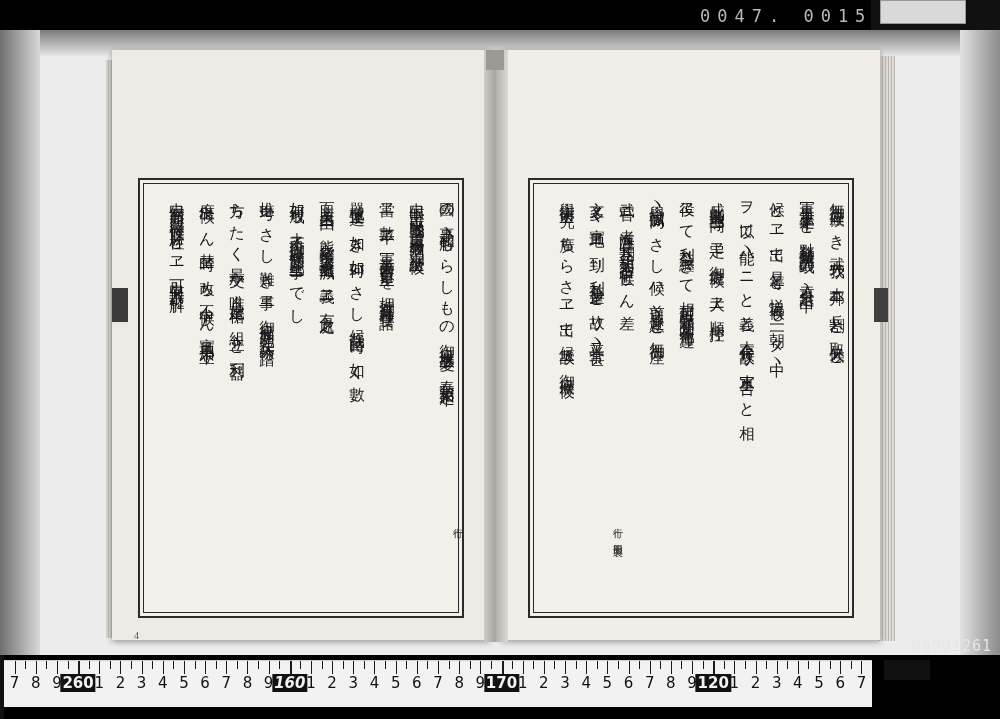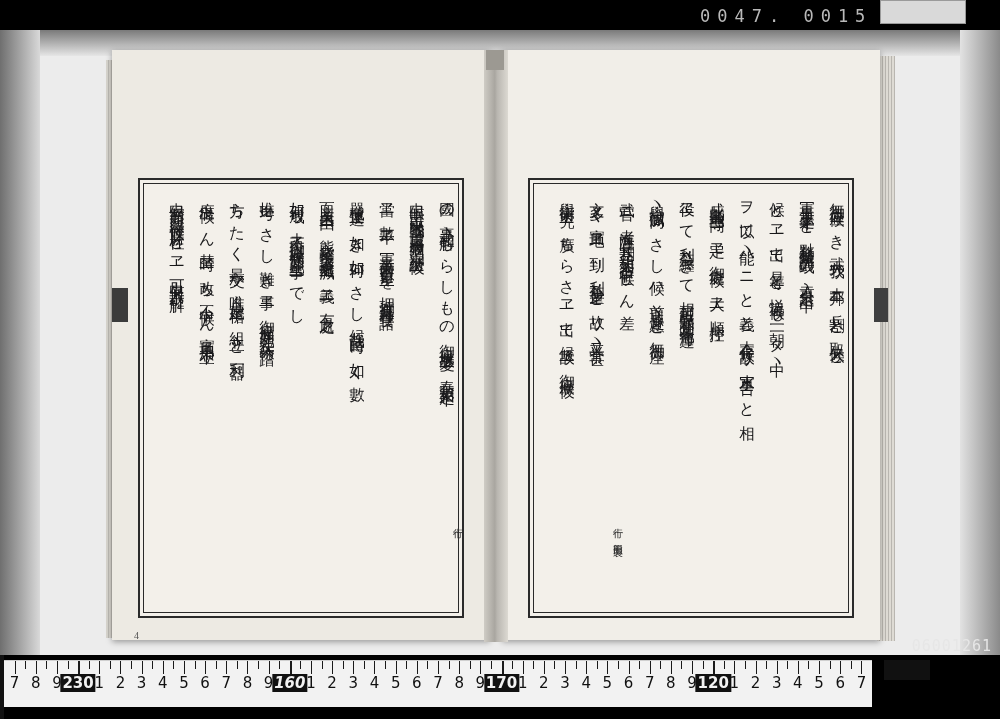--- a/index.html
+++ b/index.html
@@ -17,21 +17,21 @@
     position: relative;
     width: 1000px;
     height: 719px;
     background: #111;
   }
 
   
   .top-strip {
     position: absolute;
     left: 0; top: 0;
-    width: 1000px; height: 36px;
+    width: 871px; height: 36px;
     background: #000;
   }
   .film-code {
     position: absolute;
     left: 700px; top: 6px;
     color: #b9b9b9;
     font-family: "DejaVu Sans Mono", monospace;
     font-size: 17px;
     letter-spacing: 7px;
     white-space: nowrap;
@@ -318,21 +318,21 @@
         <div class="tick" style="left: 10.5854px;"></div>
         <div class="rlabel" style="left: 10.5854px;">7</div>
         <div class="tick" style="left: 21.1707px; height: 8px;"></div>
         <div class="tick" style="left: 31.7561px;"></div>
         <div class="rlabel" style="left: 31.7561px;">8</div>
         <div class="tick" style="left: 42.3415px; height: 8px;"></div>
         <div class="tick" style="left: 52.9268px;"></div>
         <div class="rlabel" style="left: 52.9268px;">9</div>
         <div class="tick" style="left: 63.5122px; height: 8px;"></div>
         <div class="tick major" style="left: 74.0976px;"></div>
-        <div class="rlabel hl" style="left: 74.0976px;">230</div>
+        <div class="rlabel hl" style="left: 74.0976px;">260</div>
         <div class="tick" style="left: 84.6829px; height: 8px;"></div>
         <div class="tick" style="left: 95.2683px;"></div>
         <div class="rlabel" style="left: 95.2683px;">1</div>
         <div class="tick" style="left: 105.854px; height: 8px;"></div>
         <div class="tick" style="left: 116.439px;"></div>
         <div class="rlabel" style="left: 116.439px;">2</div>
         <div class="tick" style="left: 127.024px; height: 8px;"></div>
         <div class="tick" style="left: 137.61px;"></div>
         <div class="rlabel" style="left: 137.61px;">3</div>
         <div class="tick" style="left: 148.195px; height: 8px;"></div>

